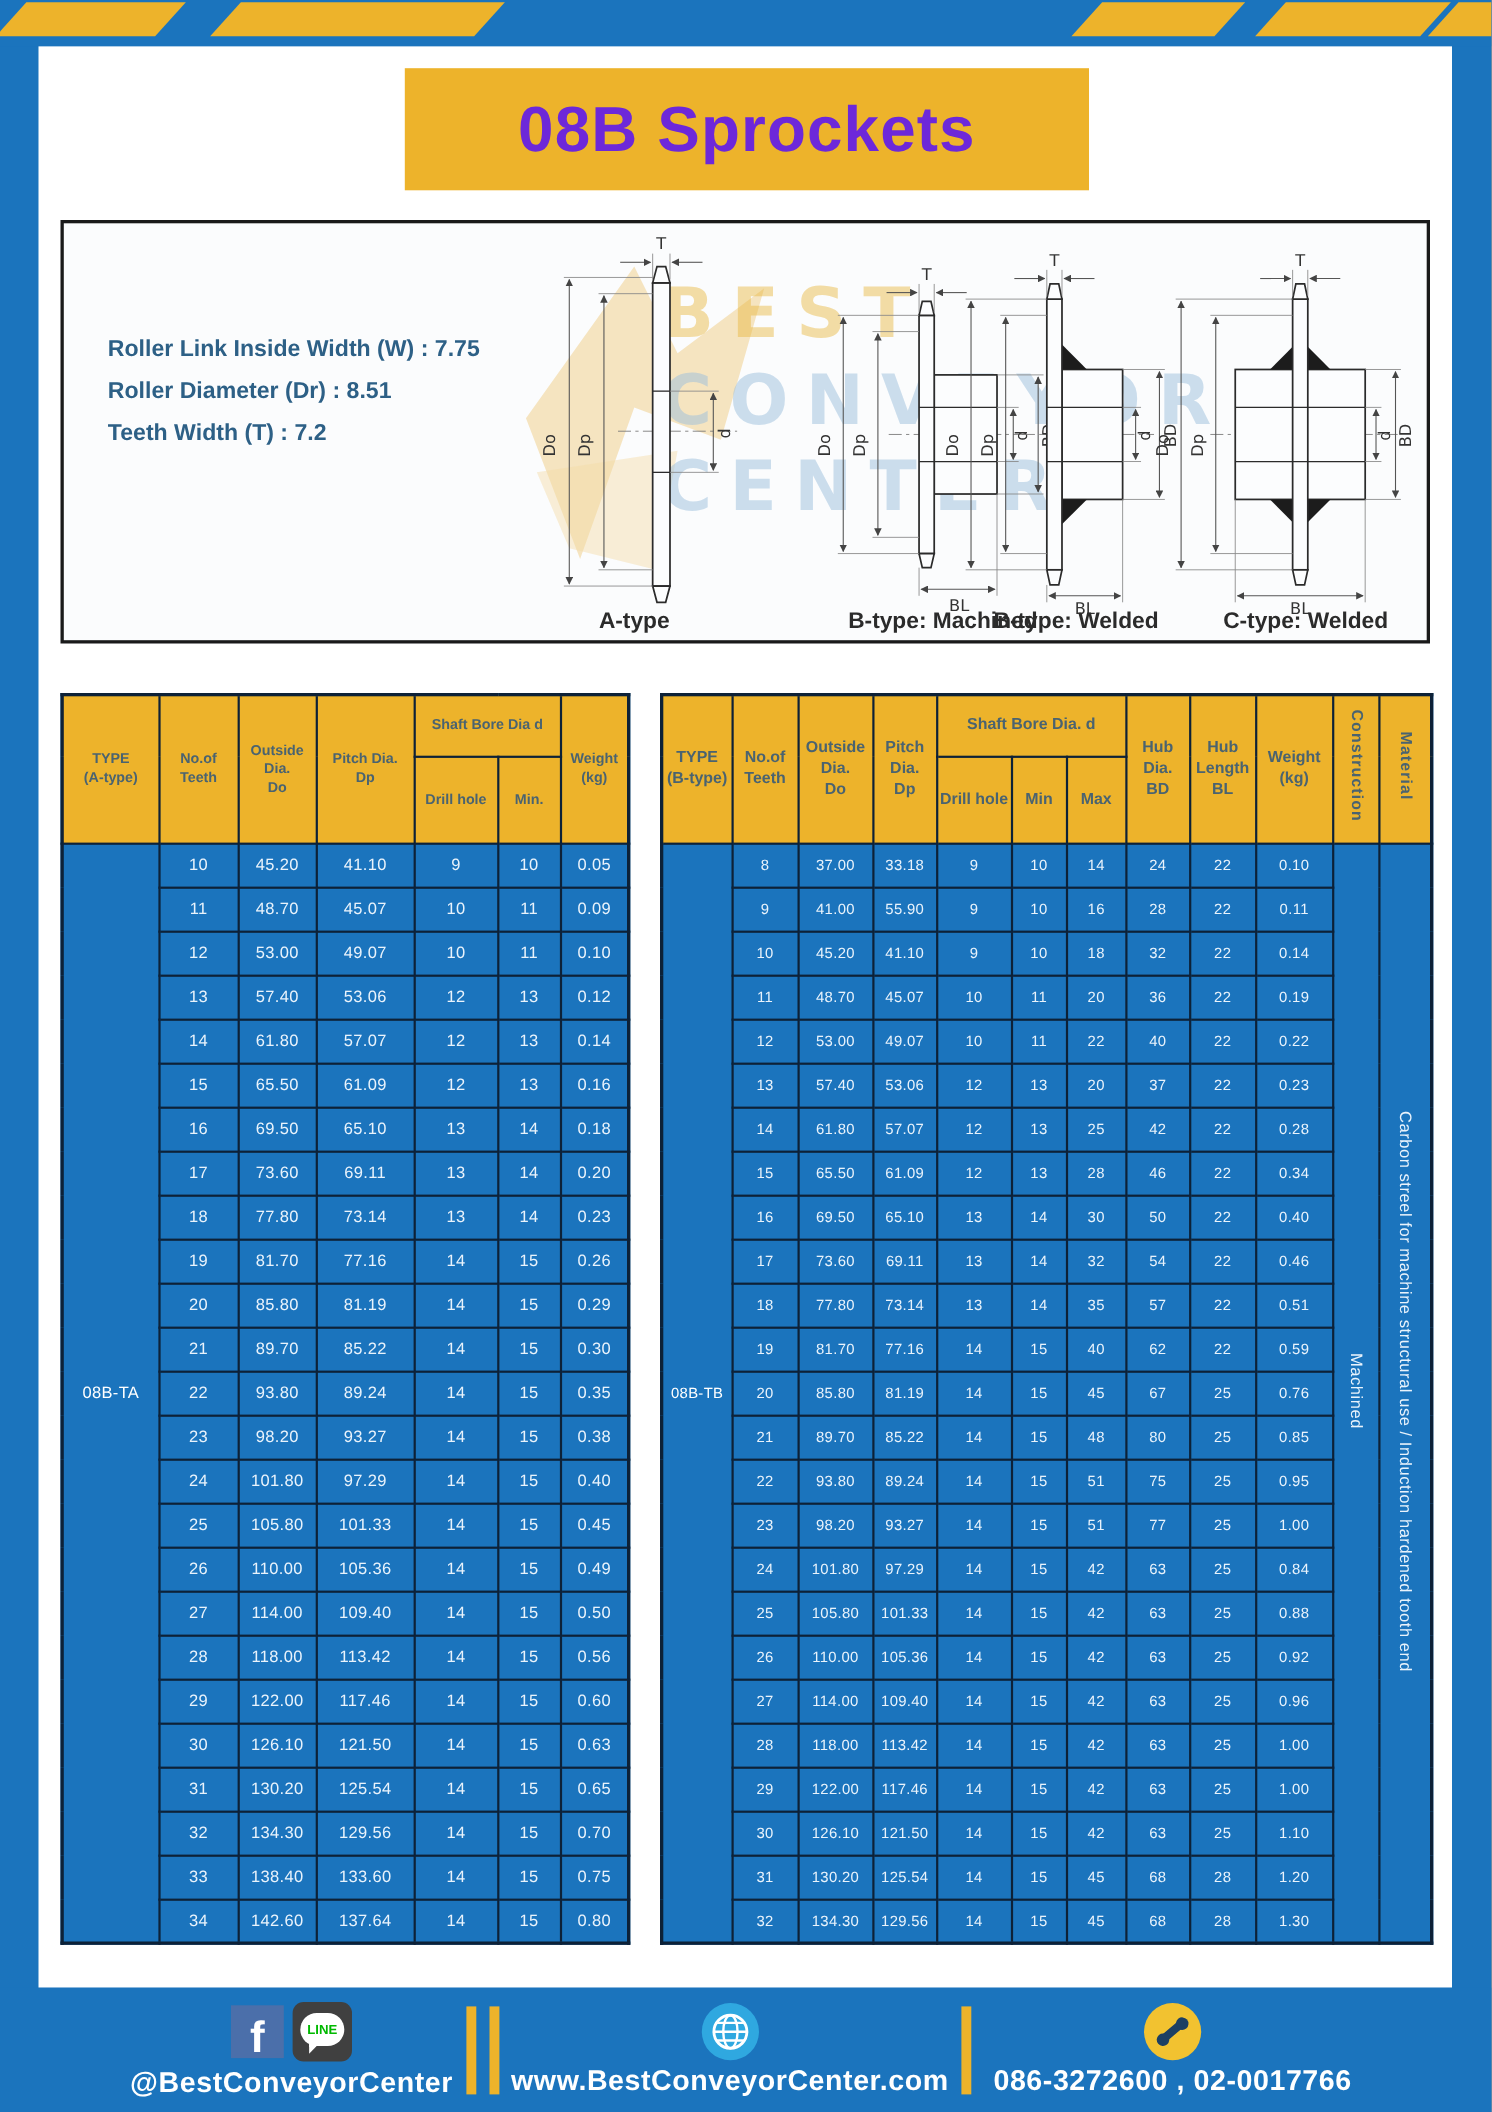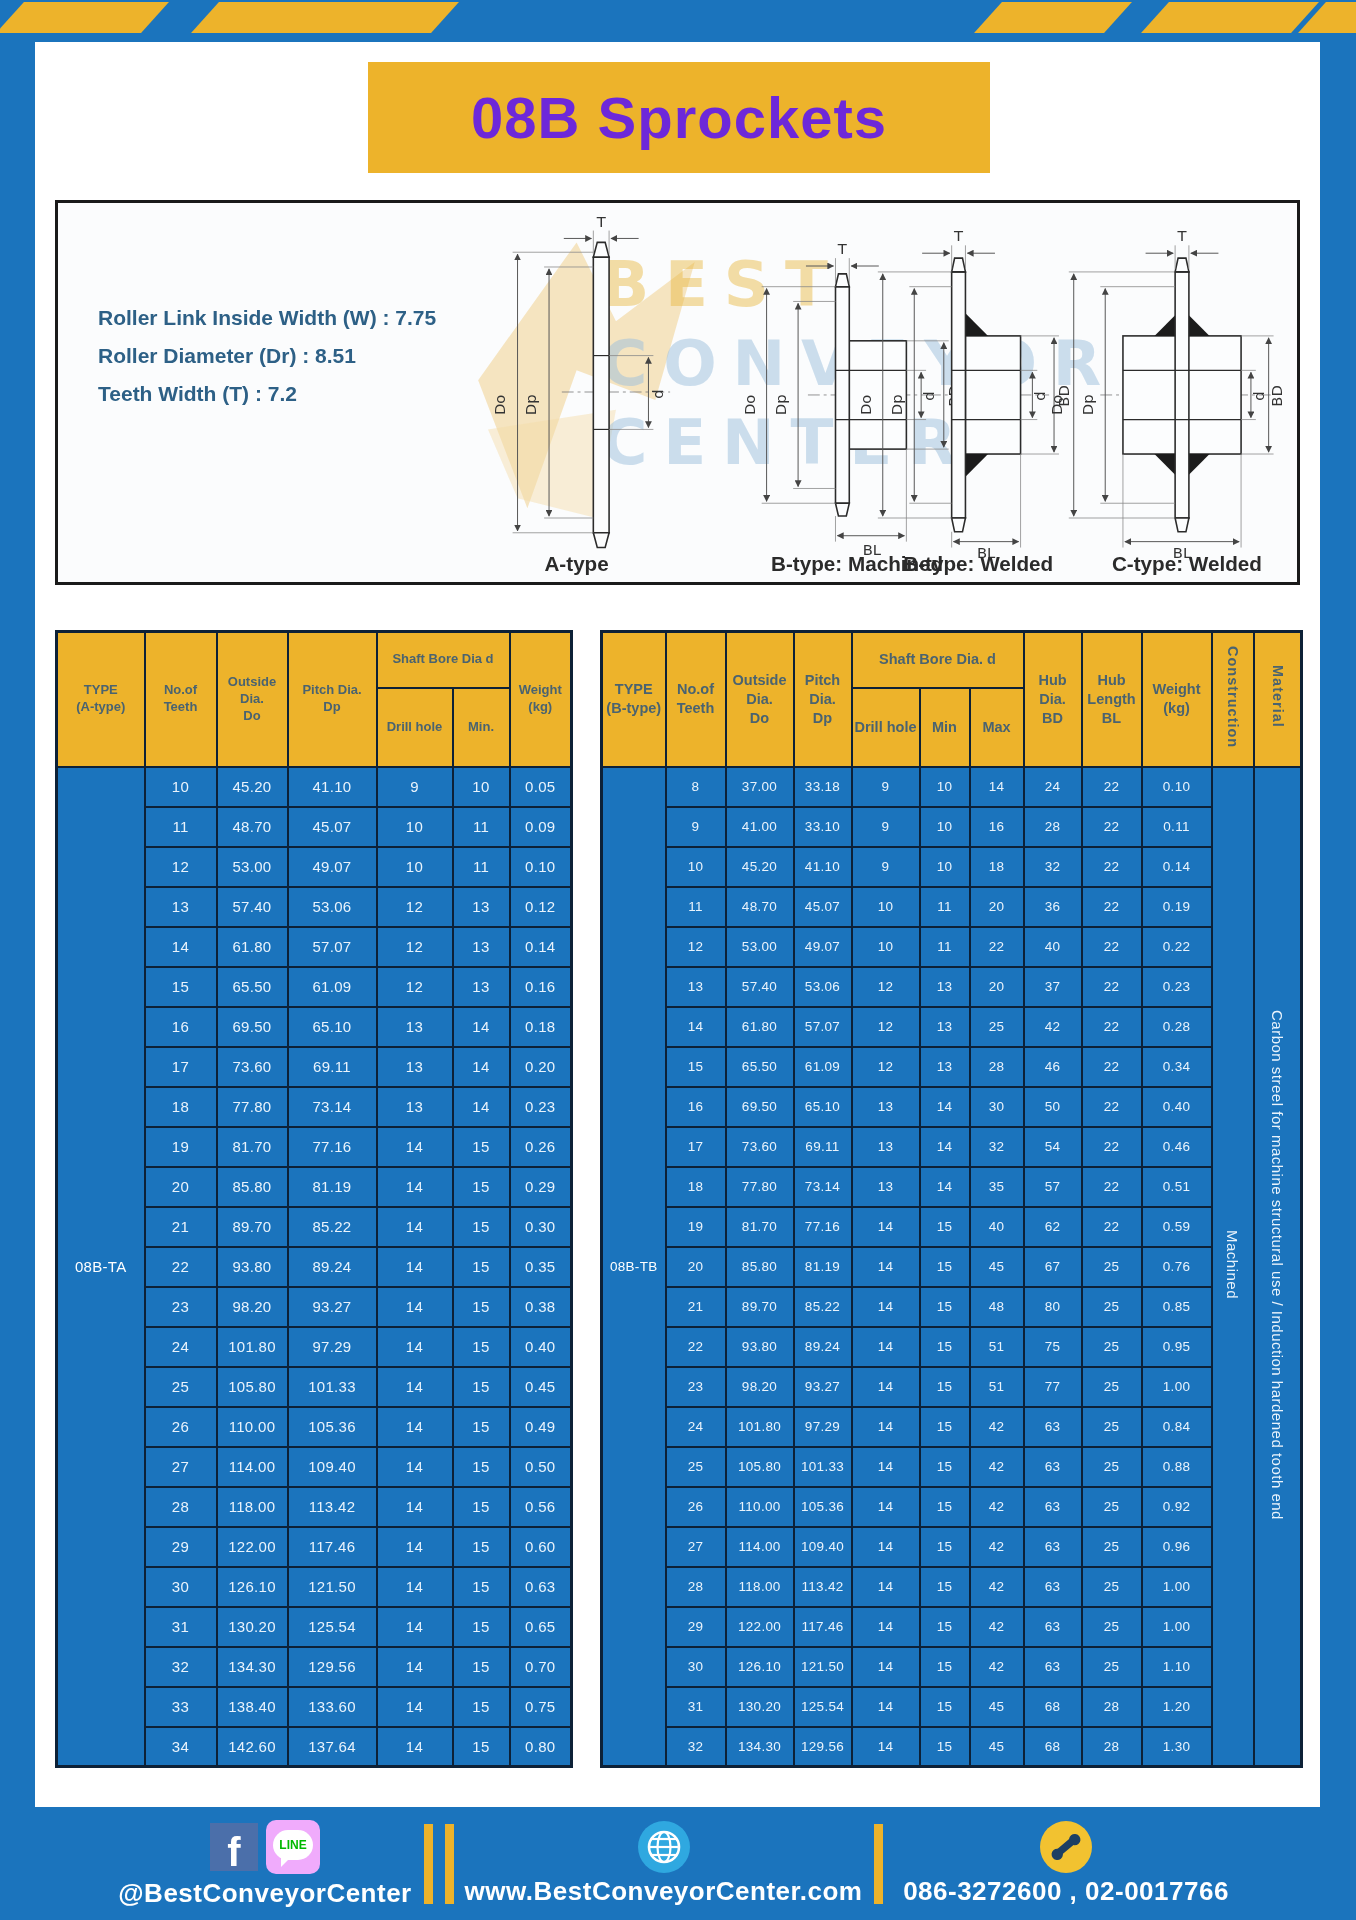--- a/index.html
+++ b/index.html
@@ -53,21 +53,21 @@
   
   .footer { position:absolute; left:0; bottom:0; width:1356px; height:113px; background:#1b74bd; z-index:3;
             display:flex; align-items:center; justify-content:center; padding:0 14px; }
   .fsec { display:flex; flex-direction:column; align-items:center; justify-content:center; gap:3px; }
   .s1{width:305px;} .s2{width:250px;} .s3{width:408px;} .s4{width:355px;}
   .vbar { width:9px; height:80px; background:#edb32b; margin:0 6px; flex:0 0 auto; }
   .ftext { color:#ffffff; font-size:26px; font-weight:bold; letter-spacing:.5px; white-space:nowrap; }
   .icon-row { display:flex; align-items:center; gap:8px; height:56px; }
   .fb-icon { width:48px; height:48px; background:#4b6faa; display:flex; align-items:flex-end; justify-content:center; }
   .fb-icon span { color:#fff; font-size:40px; font-weight:bold; line-height:.95; }
-  .line-icon { width:54px; height:54px; background:#f0abfc; border-radius:10px; position:relative; }
+  .line-icon { width:54px; height:54px; background:#404040; border-radius:10px; position:relative; }
   .line-bubble { position:absolute; left:7px; top:10px; width:40px; height:30px; background:#fff; border-radius:16px;
                  display:flex; align-items:center; justify-content:center; }
   .line-bubble:after { content:""; position:absolute; left:8px; bottom:-7px; border:6px solid transparent; border-top-color:#fff; border-left-color:#fff; }
   .line-bubble span { color:#00b900; font-size:12px; font-weight:bold; letter-spacing:0; }
   .round-icon { width:52px; height:52px; border-radius:50%; display:flex; align-items:center; justify-content:center; }
   .mail-bg { background:#c1272d; } .web-bg { background:#2fa8e0; } .tel-bg { background:#f2c230; }
 </style>
 </head>
 <body>
 
@@ -544,21 +544,21 @@
             <td>14</td>
             <td>24</td>
             <td>22</td>
             <td>0.10</td>
             <td rowspan="25" class="vert-cell"><span>Machined</span></td>
             <td rowspan="25" class="vert-cell"><span>Carbon streel for machine structural use / Induction hardened tooth end</span></td>
           </tr>
           <tr>
             <td>9</td>
             <td>41.00</td>
-            <td>33.10</td>
+            <td>55.90</td>
             <td>9</td>
             <td>10</td>
             <td>16</td>
             <td>28</td>
             <td>22</td>
             <td>0.11</td>
           </tr>
           <tr>
             <td>10</td>
             <td>45.20</td>

